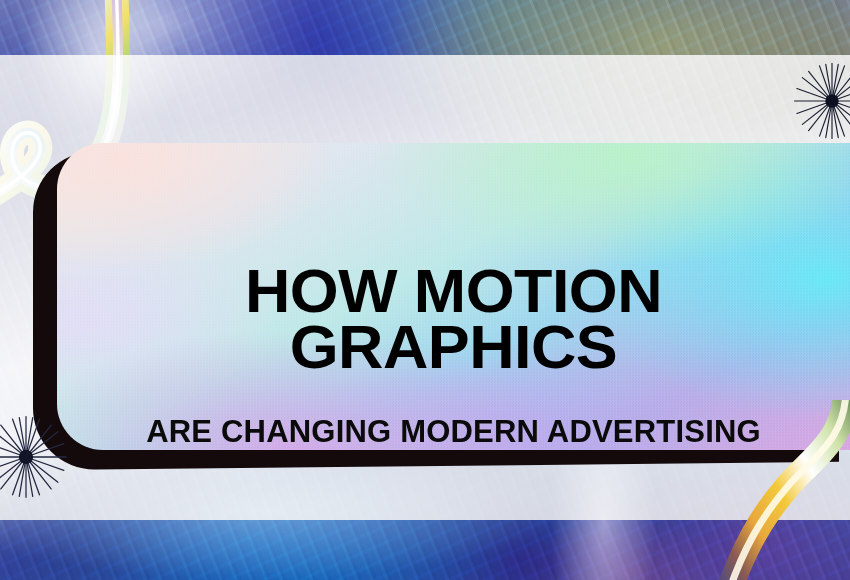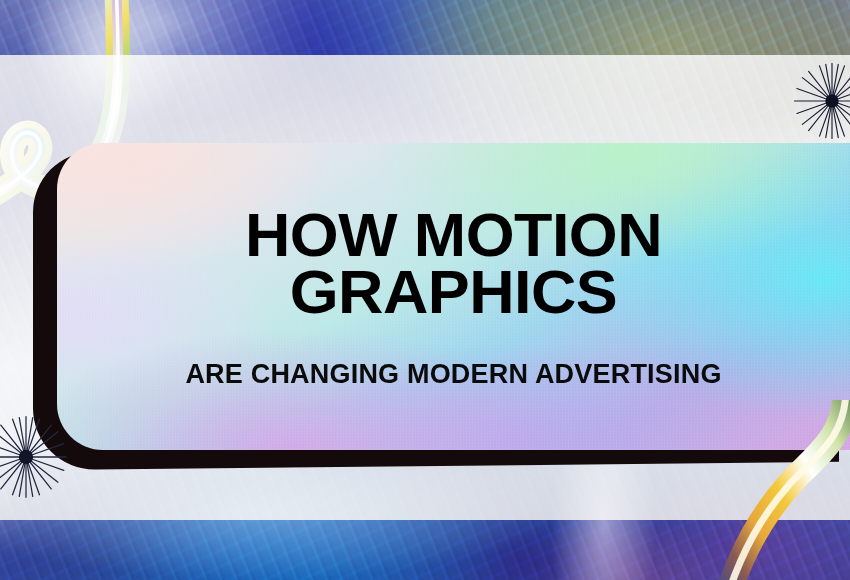--- a/index.html
+++ b/index.html
@@ -105,41 +105,41 @@
         rgba(255,255,255,.055) 0deg 2deg, rgba(0,0,0,.05) 2deg 4deg);
     background-size:3px 3px;
     opacity:.7;
     mix-blend-mode:overlay;
   }
 
   
   .text-wrap {
     position:absolute; inset:0;
     display:flex; flex-direction:column;
-    align-items:center; justify-content:center;
+    align-items:center; justify-content:flex-end;
     padding-top:4px;
   }
   .headline {
     color:#000;
     font-family:"Liberation Sans", sans-serif;
     font-weight:700;
     font-size:61px;
     line-height:.92;
     letter-spacing:-0.5px;
     text-align:center;
     text-transform:uppercase;
     transform:scaleX(1.03);
   }
   .headline-line { display:block; white-space:nowrap; }
   .subhead {
     margin-top:39px;
     color:#0b0b0b;
     font-family:"Liberation Sans", sans-serif;
     font-weight:600;
-    font-size:27px;
+    font-size:31px;
     letter-spacing:.2px;
     text-transform:uppercase;
     white-space:nowrap;
   }
 
   
   .sparkle { position:absolute; pointer-events:none; }
   .sparkle-tr { left:793px;  top:62px;  width:78px;  height:78px; }
   .sparkle-bl { left:-16px;  top:415px; width:84px;  height:84px; }
 </style>

